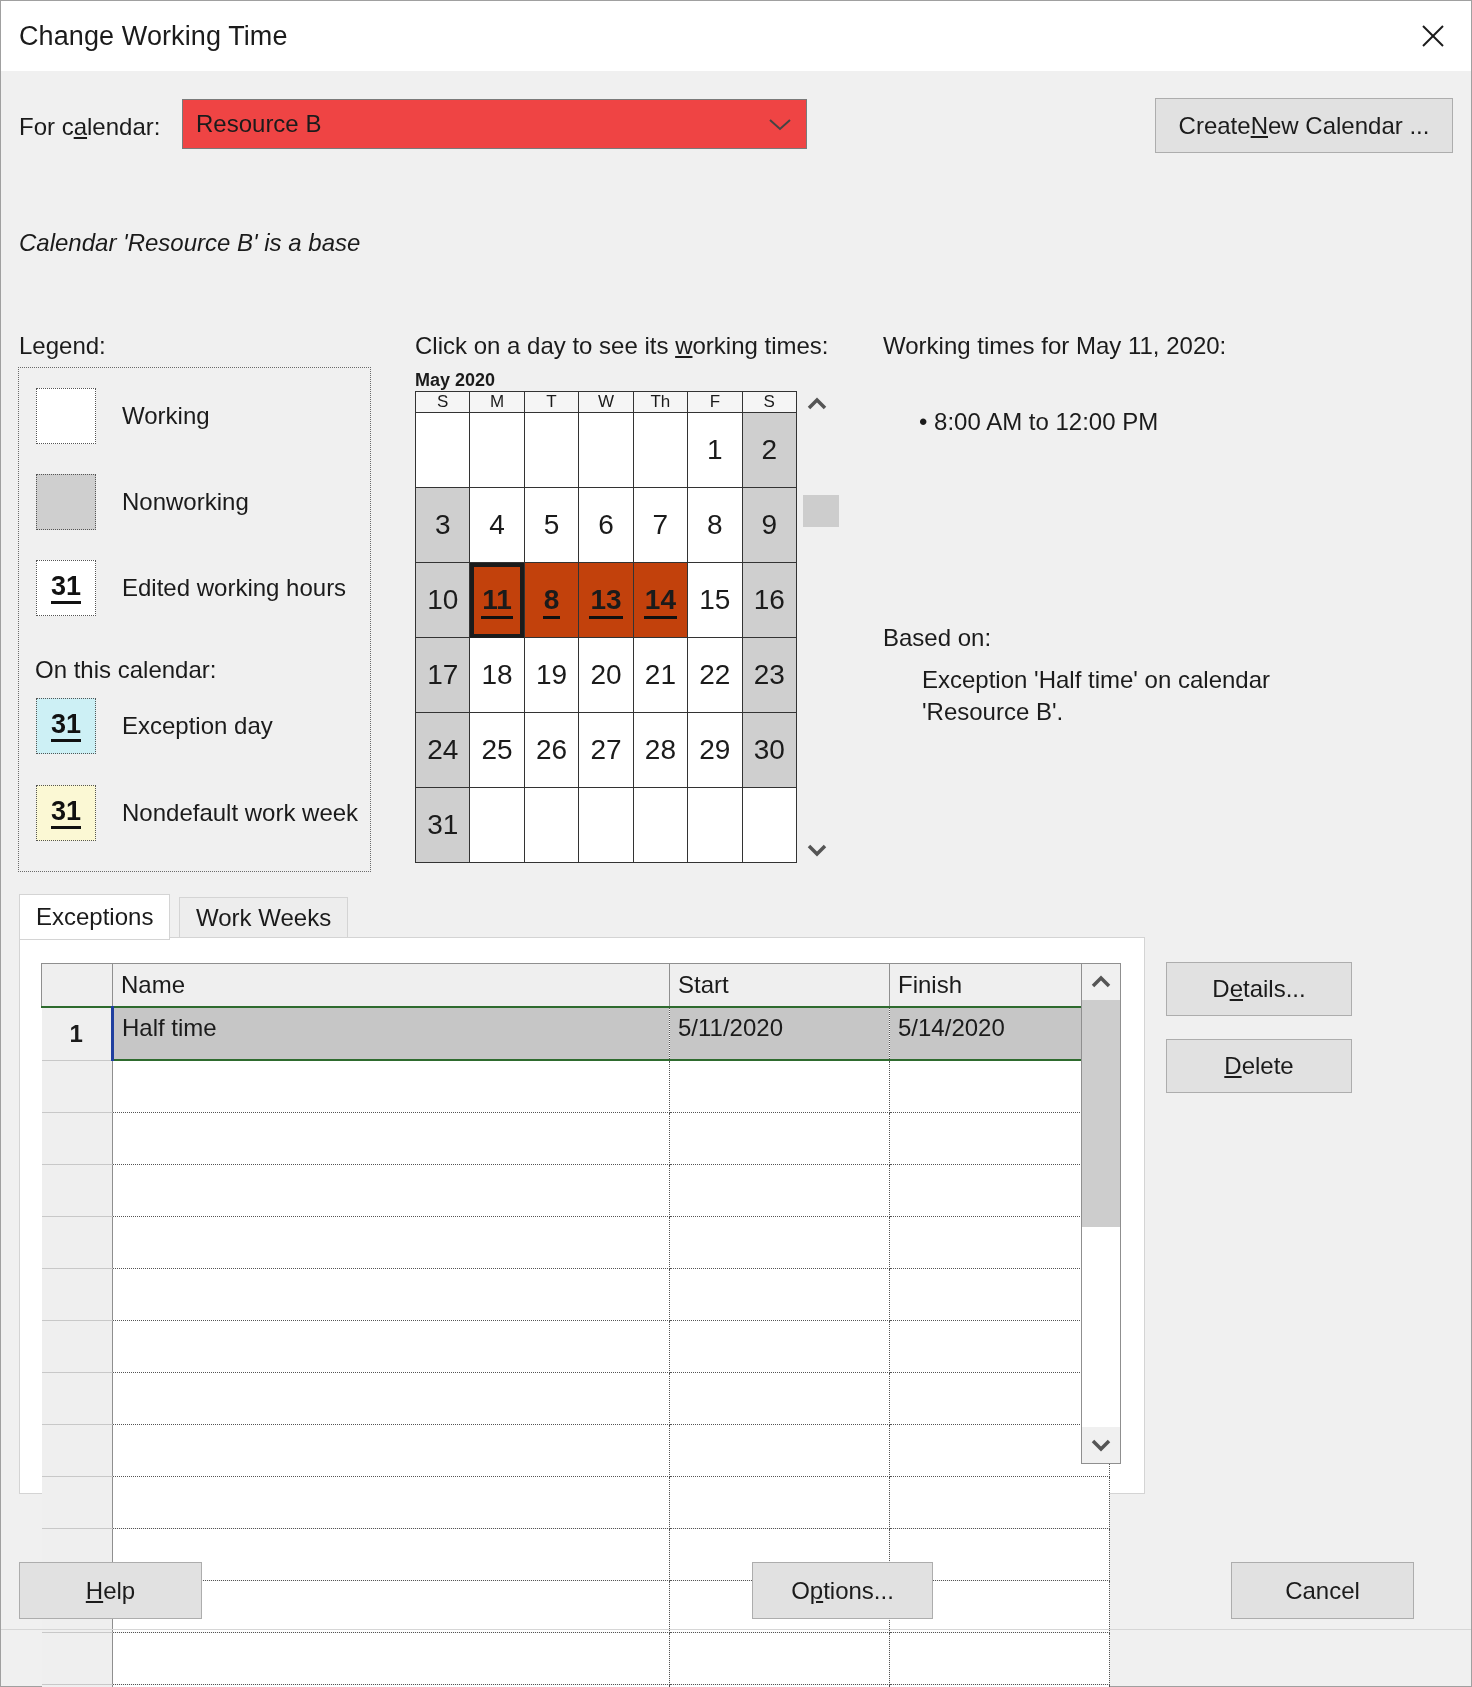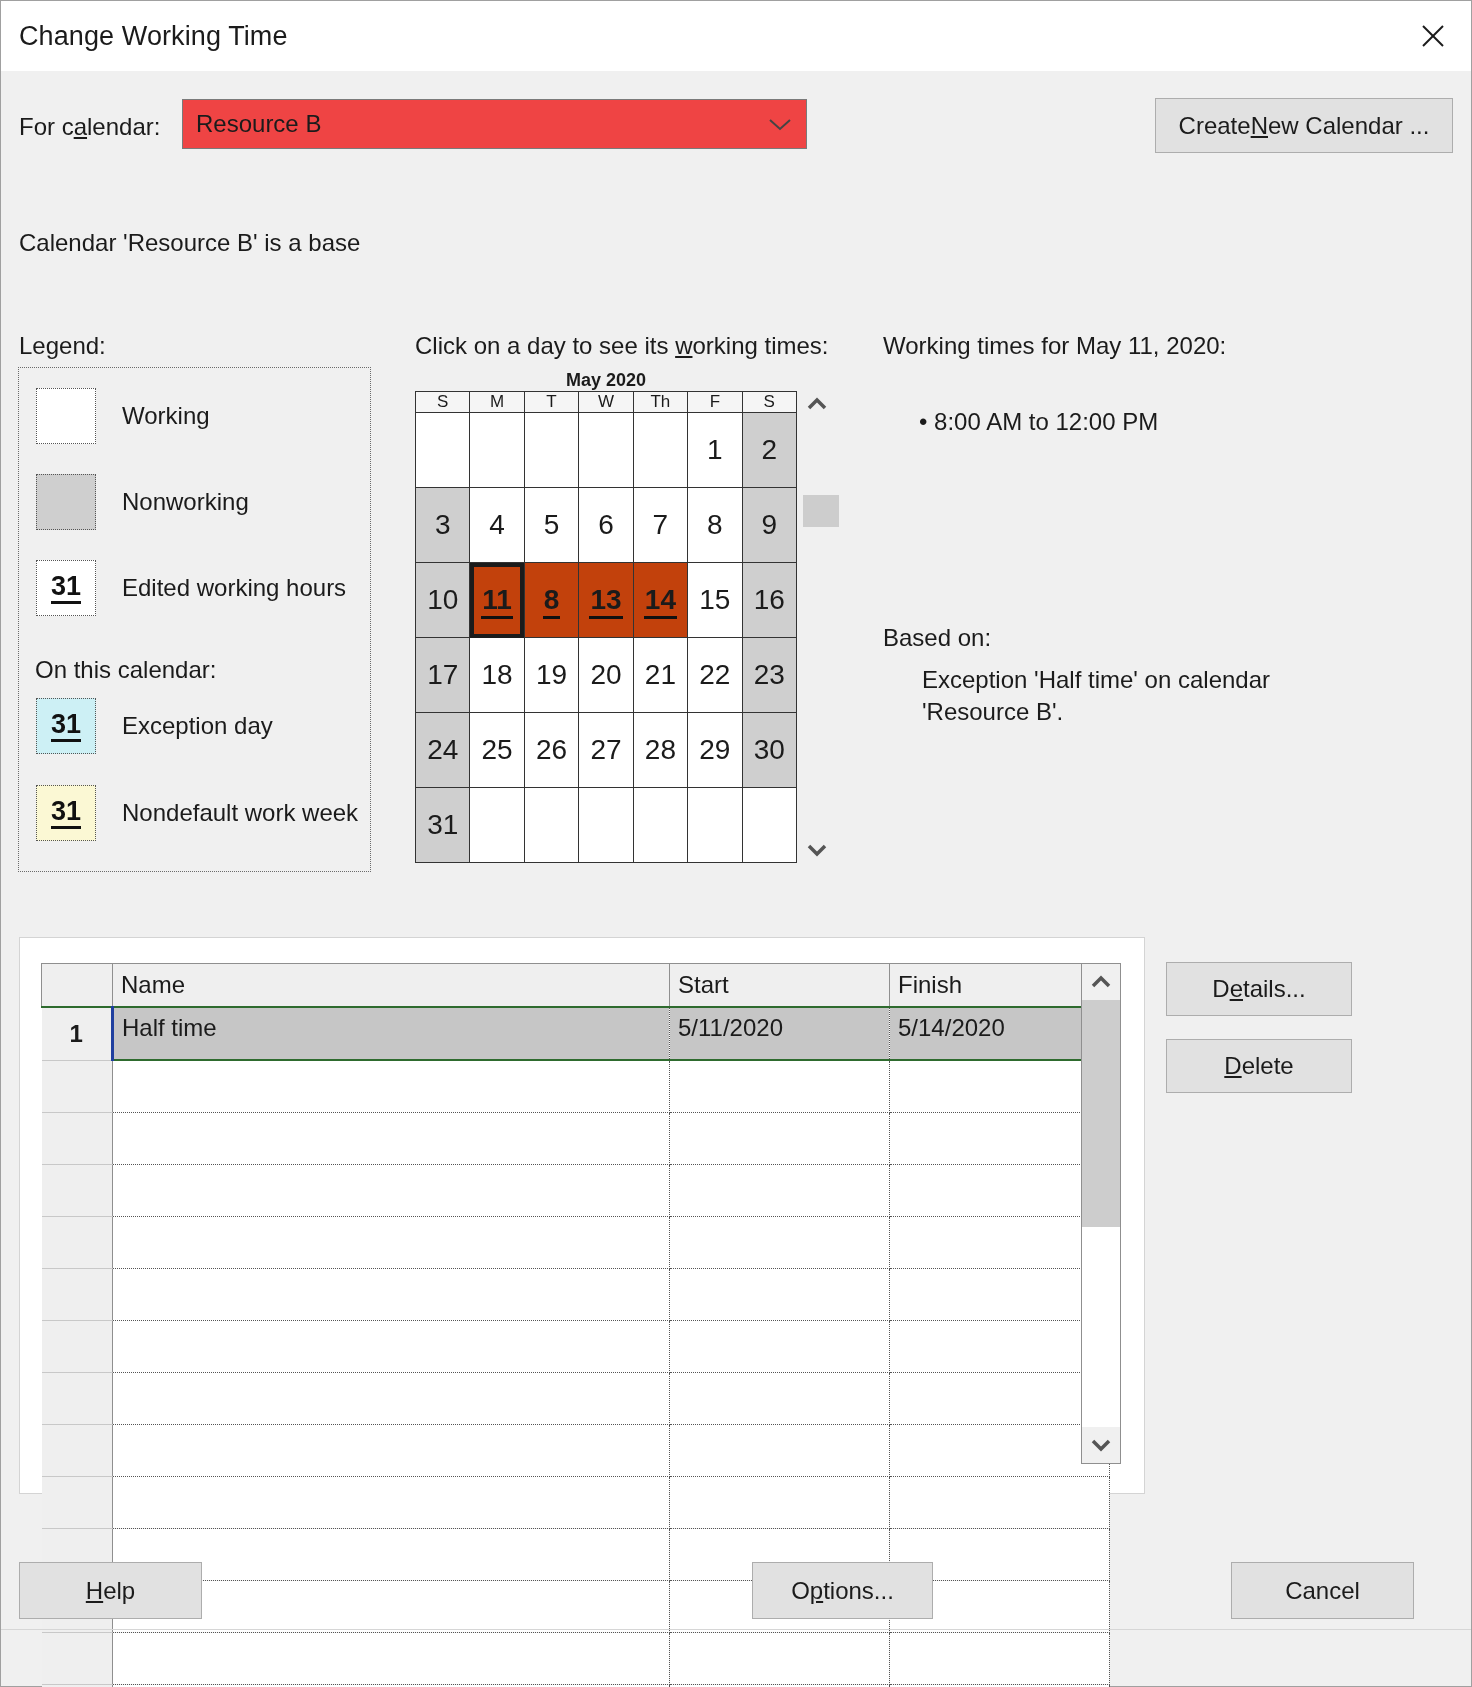--- a/index.html
+++ b/index.html
@@ -83,20 +83,21 @@
     padding: 0;
   }
   .btn u { text-decoration: underline; }
   .btn-createcal {
     position: absolute; right: 0; top: -1px;
     width: 298px; height: 55px;
   }
   .basetext {
     position: absolute; left: 18px; top: 158px;
     font-size: 24px;
+    font-style: italic;
   }
   
   .legend-label {
     position: absolute; left: 18px; top: 261px;
     font-size: 24px;
   }
   .legend-box {
     position: absolute; left: 17px; top: 296px;
     width: 353px; height: 505px;
     border: 1px dotted #6b6b6b;
@@ -123,21 +124,21 @@
     font-size: 24px;
   }
   
   .cal-hint {
     position: absolute; left: 414px; top: 261px;
     font-size: 24px;
   }
   .cal-hint u { text-decoration: underline; }
   .cal-month {
     position: absolute; left: 414px; top: 299px; width: 382px;
-    text-align: center; font-size: 18px; font-weight: bold;
+    font-size: 18px; font-weight: bold;
   }
   .cal-table {
     position: absolute; left: 414px; top: 320px;
     width: 382px;
     border-collapse: collapse;
     table-layout: fixed;
   }
   .cal-table th {
     height: 20px;
     font-size: 17px; font-weight: normal;
@@ -477,20 +478,28 @@
       </div>
     </div>
 
     <div class="wt-title">Working times for May 11, 2020:</div>
     <div class="wt-item">
       <span>•&nbsp;</span><span>8:00 AM to 12:00 PM</span>
     </div>
     <div class="basedon-title">Based on:</div>
     <div class="basedon-text">Exception 'Half time' on calendar 'Resource B'.</div>
 
+    <div class="tabstrip">
+      <div class="tab active" style="left:0;">
+        <span>Exceptions</span>
+      </div>
+      <div class="tab" style="left:160px;">
+        <span>Work Weeks</span>
+      </div>
+    </div>
 
     <div class="tabpanel">
       <table class="grid">
         <thead>
           <tr>
             <th class="idx"></th>
             <th style="width:548px;">Name</th>
             <th style="width:211px;">Start</th>
             <th style="width:211px;">Finish</th>
           </tr>

